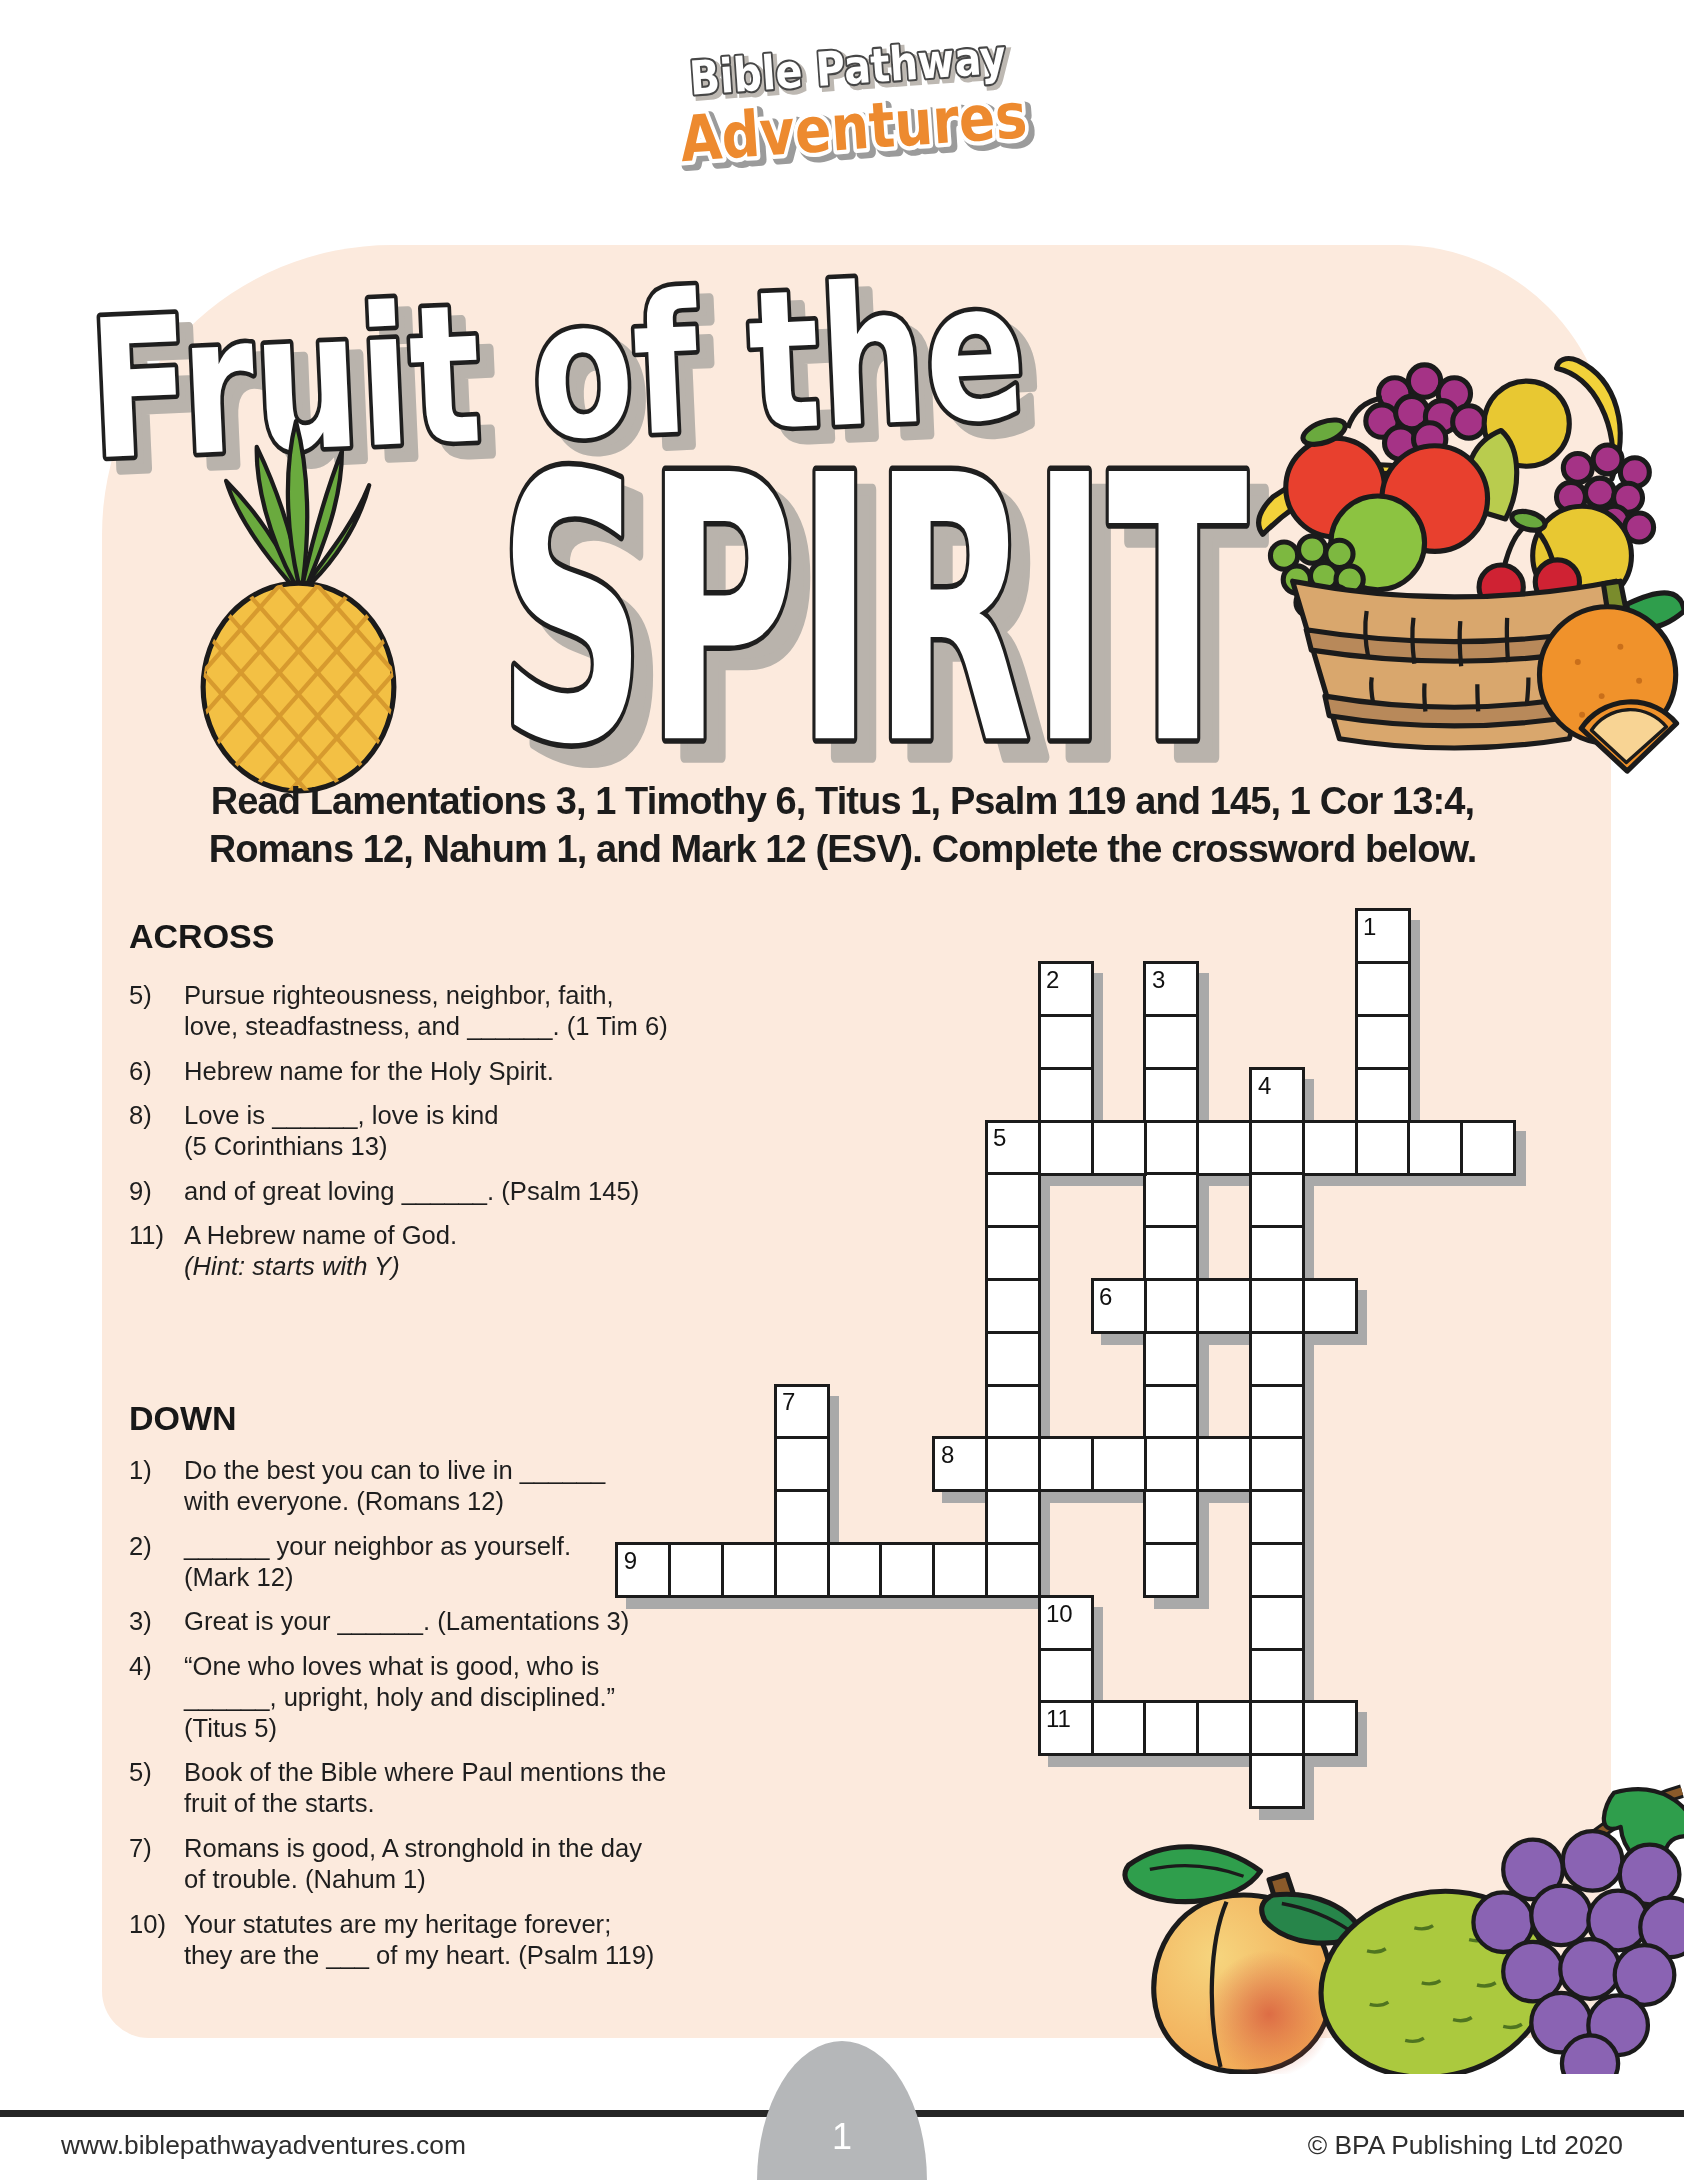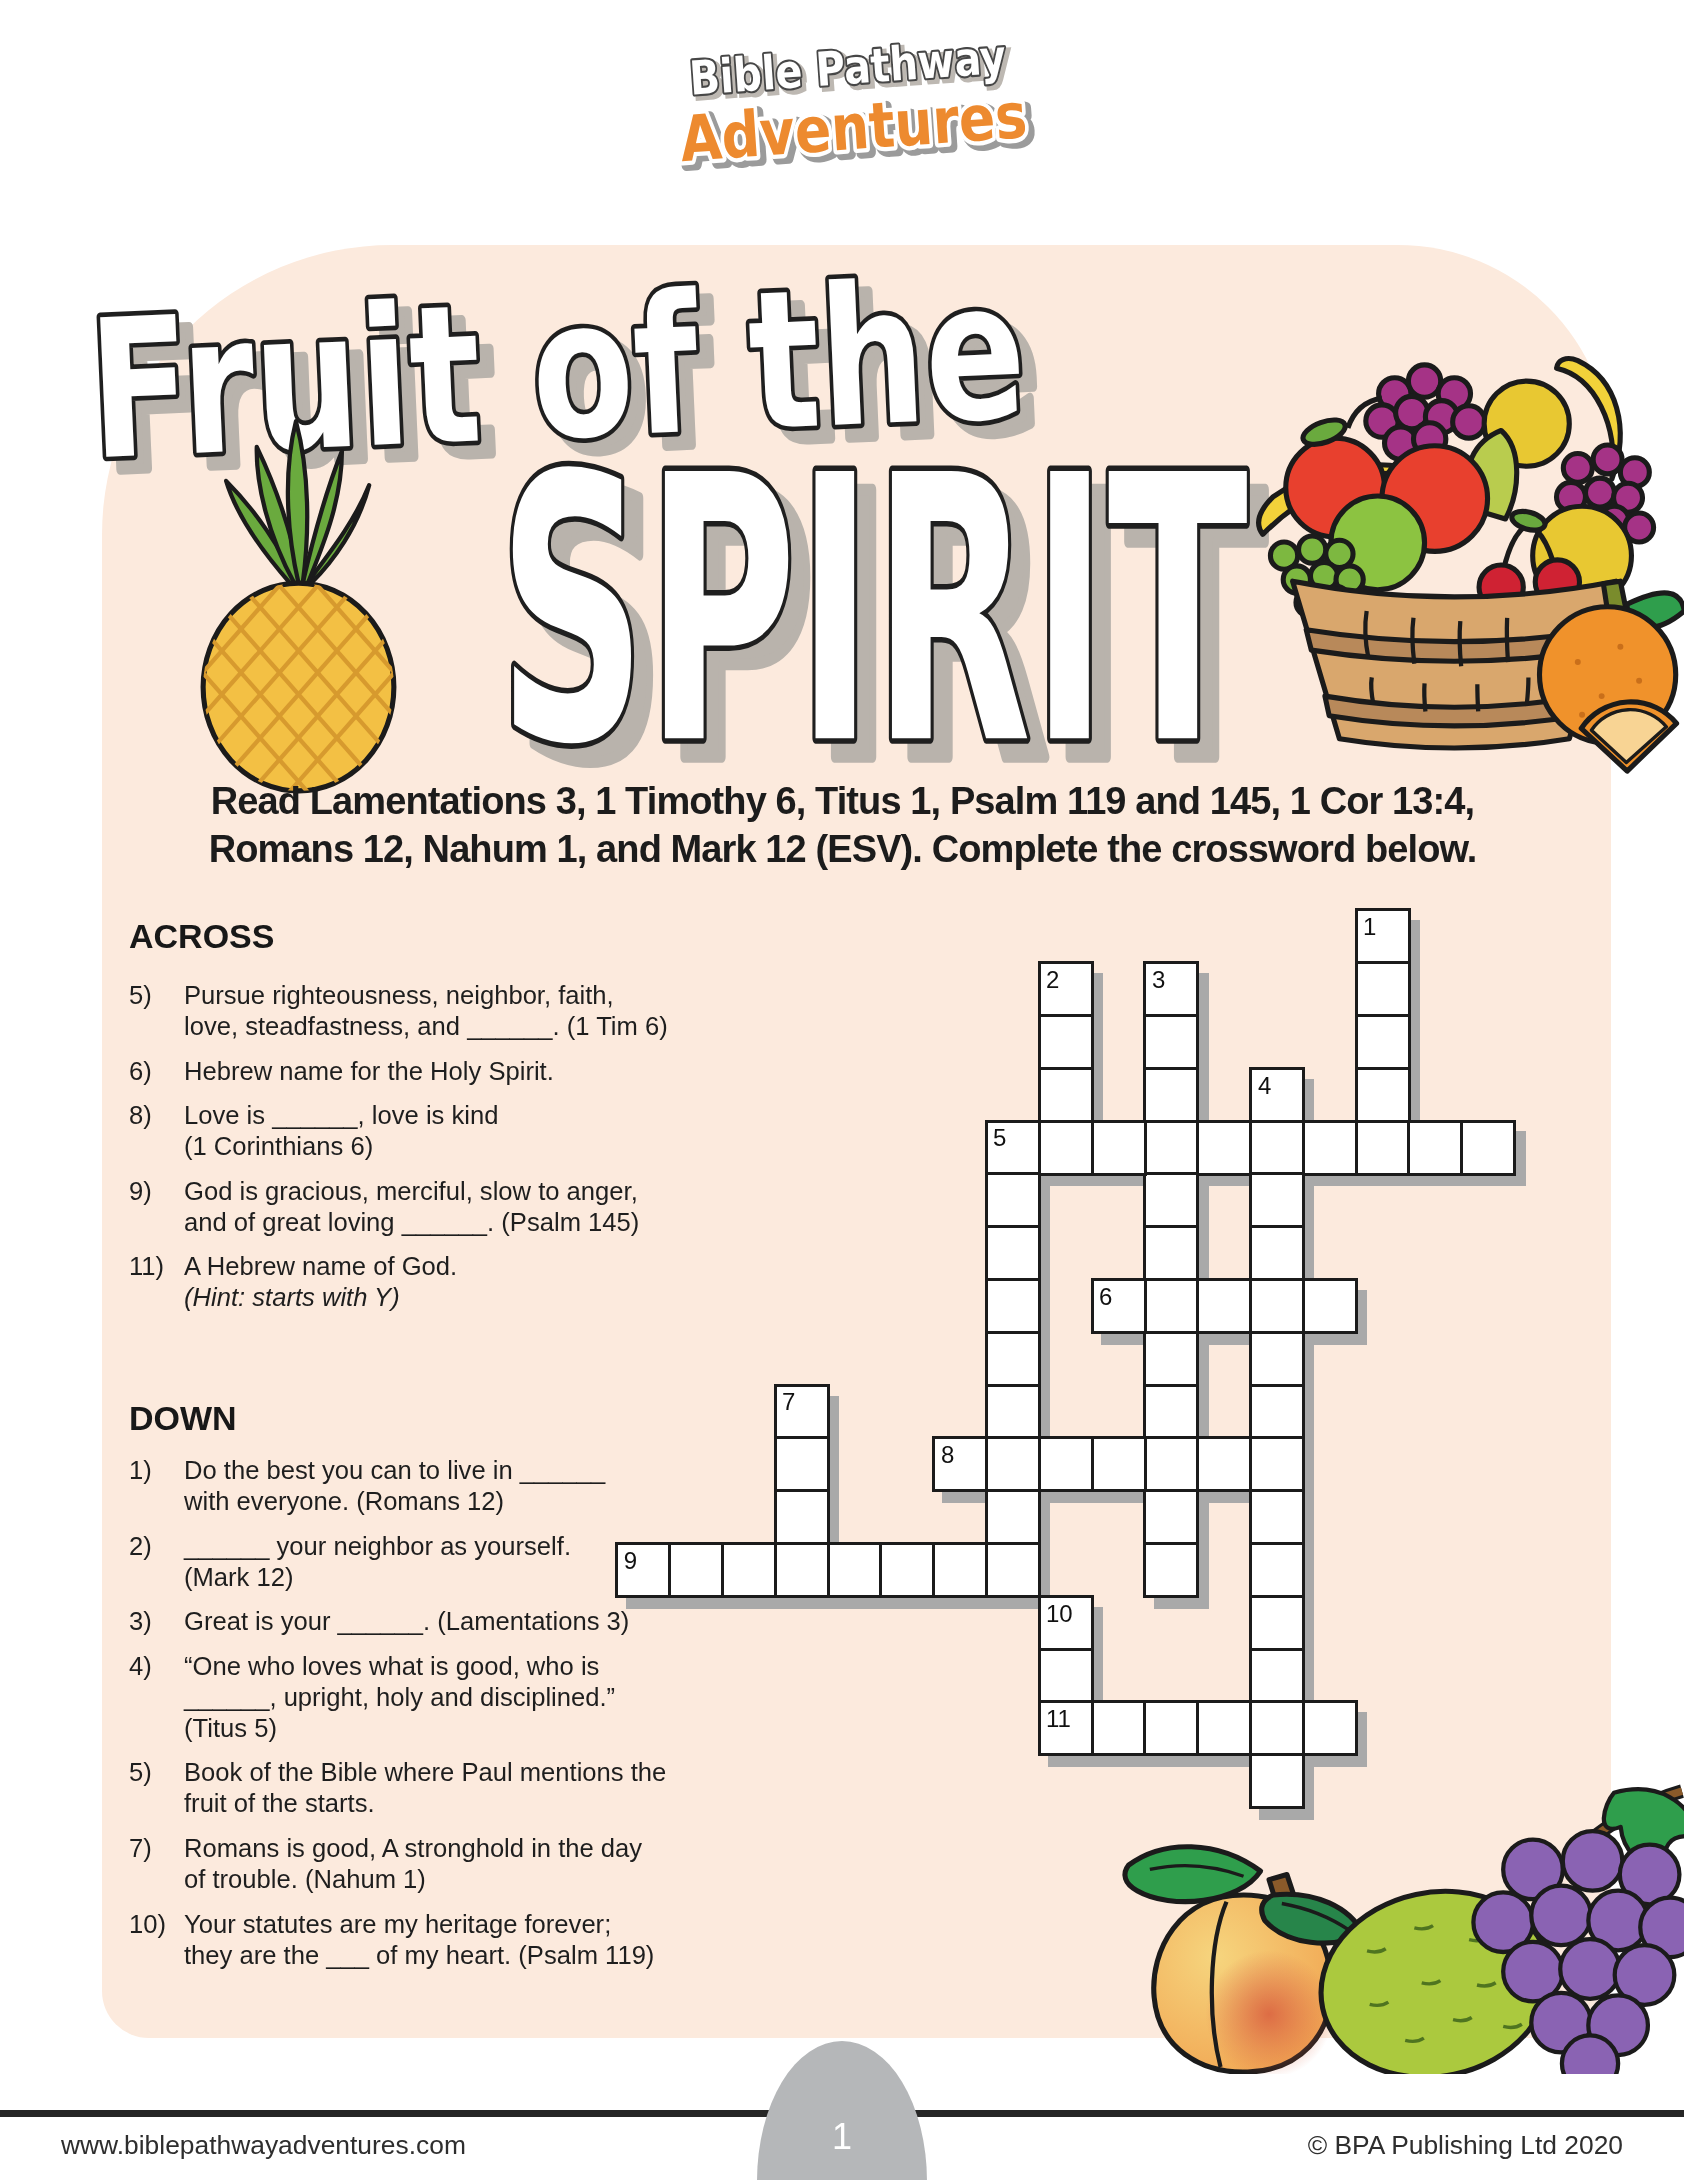--- a/index.html
+++ b/index.html
@@ -204,27 +204,26 @@
       <div class="clue">
         <div class="clue-num">6)</div>
         <div class="clue-text">
           <div class="clue-line">Hebrew name for the Holy Spirit.</div>
         </div>
       </div>
       <div class="clue">
         <div class="clue-num">8)</div>
         <div class="clue-text">
           <div class="clue-line">Love is ______, love is kind</div>
-          <div class="clue-line">(1 Corinthians 6)</div>
+          <div class="clue-line">(5 Corinthians 13)</div>
         </div>
       </div>
       <div class="clue">
         <div class="clue-num">9)</div>
         <div class="clue-text">
-          <div class="clue-line">God is gracious, merciful, slow to anger,</div>
           <div class="clue-line">and of great loving ______. (Psalm 145)</div>
         </div>
       </div>
       <div class="clue">
         <div class="clue-num">11)</div>
         <div class="clue-text">
           <div class="clue-line">A Hebrew name of God.</div>
           <div class="clue-line hint">(Hint: starts with Y)</div>
         </div>
       </div>

